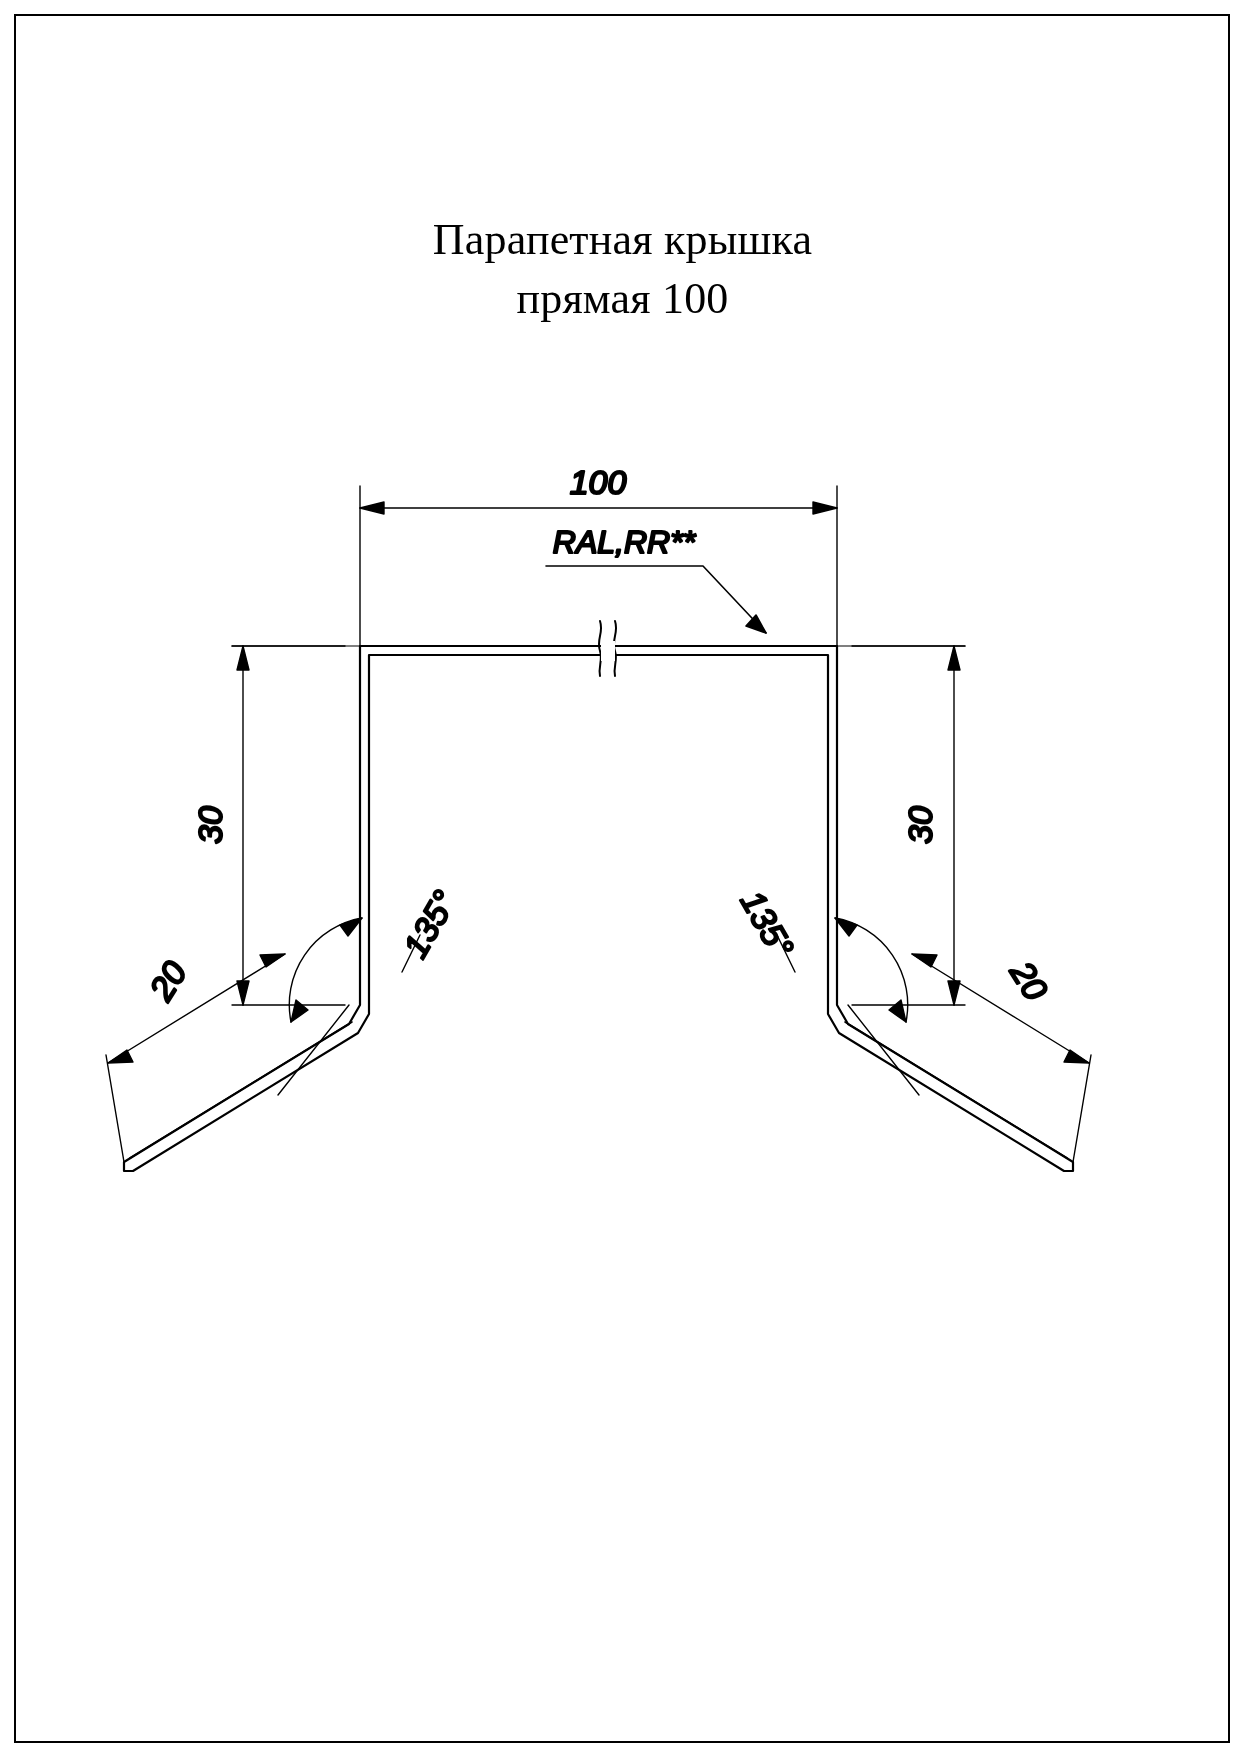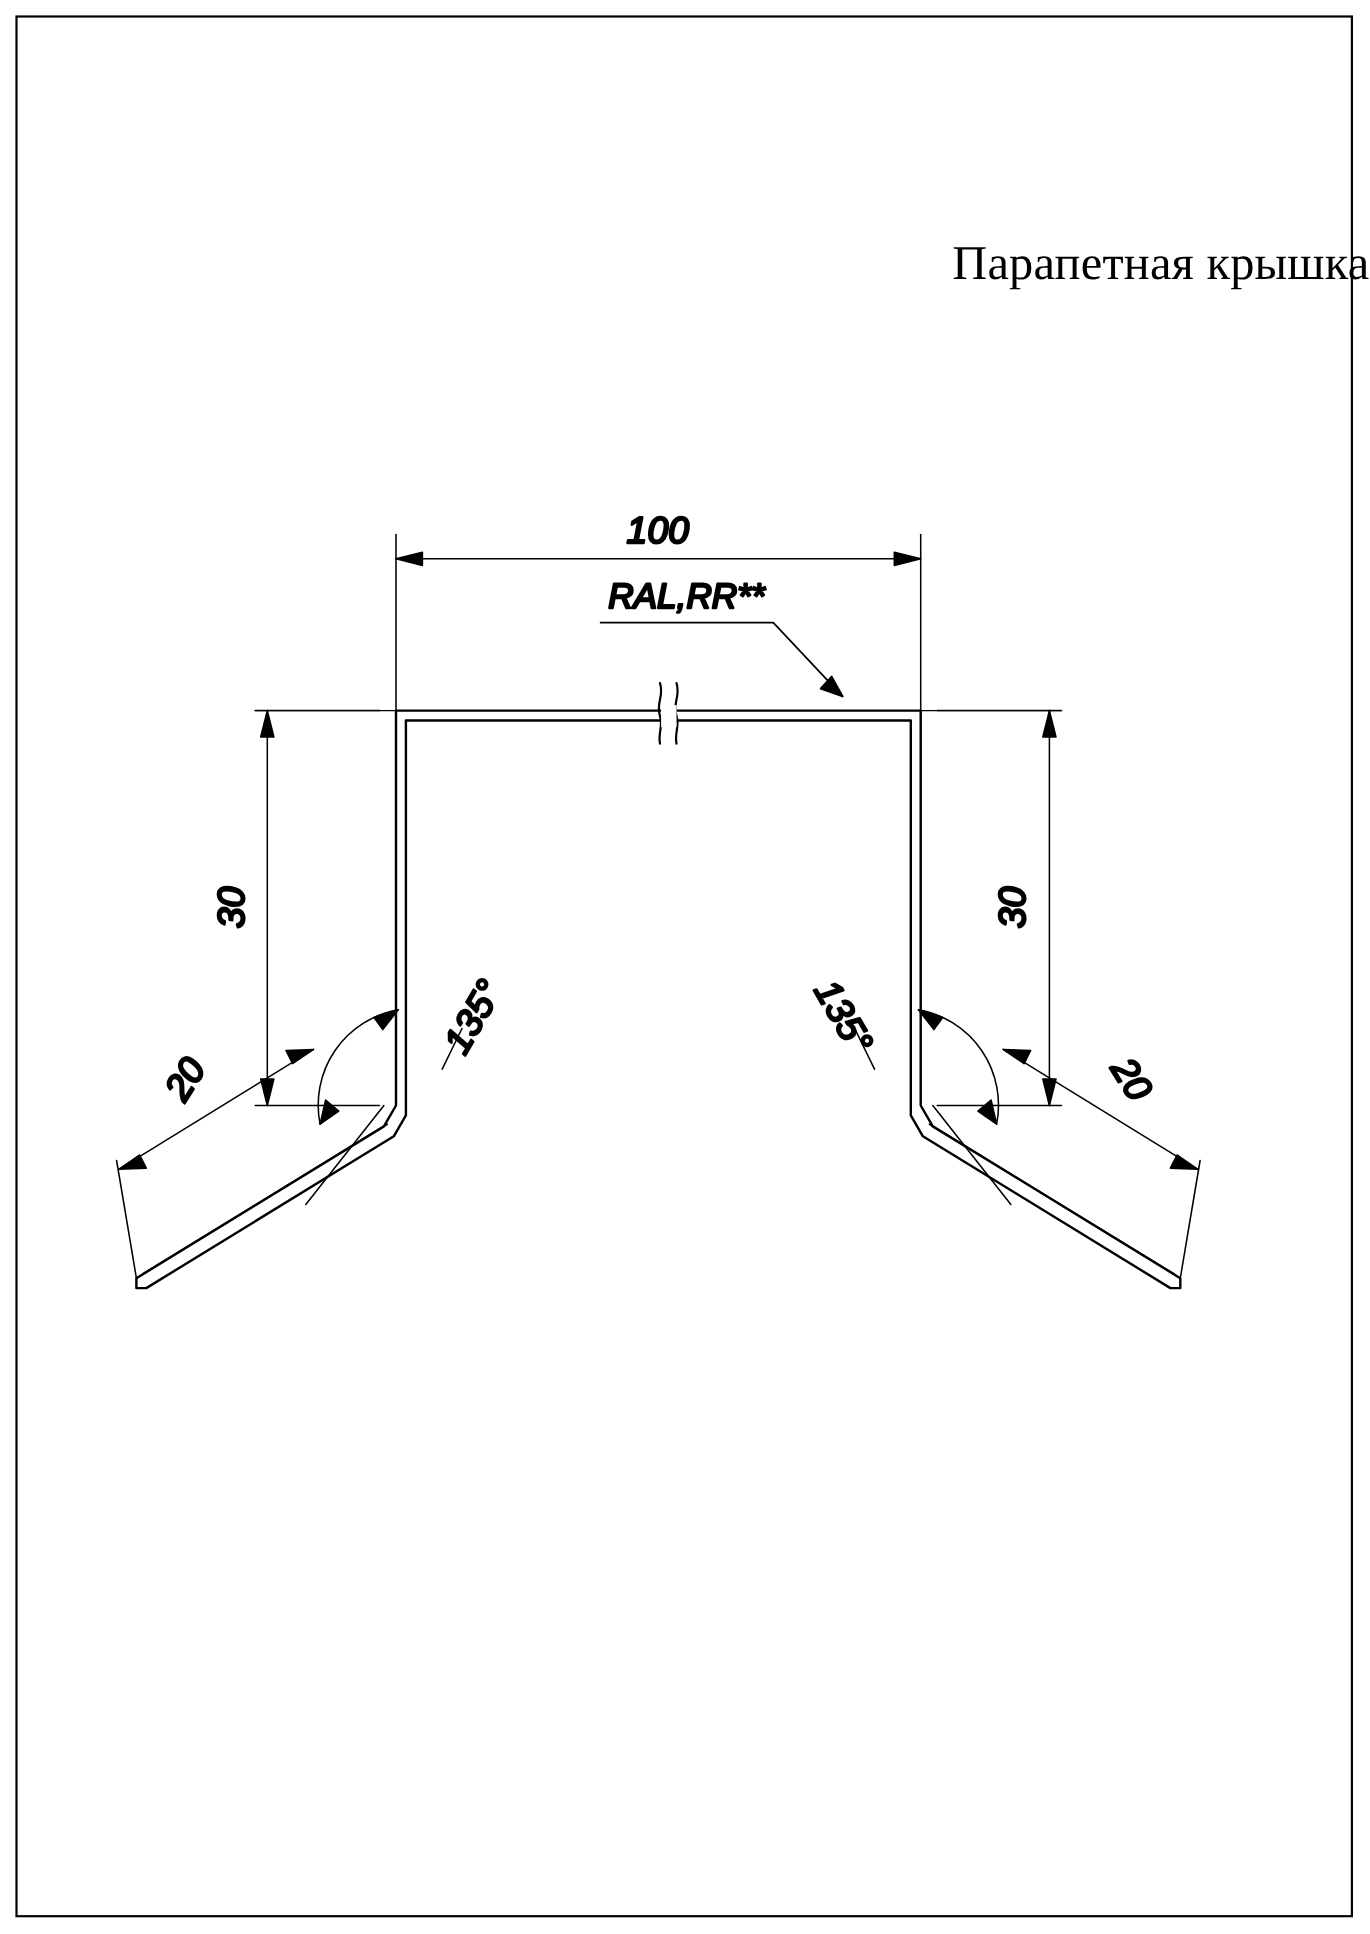--- a/index.html
+++ b/index.html
@@ -24,21 +24,21 @@
     width: 1216px;
     height: 1729px;
     border: 2px solid #000000;
     box-sizing: border-box;
   }
   .title {
     position: absolute;
     left: 0;
     top: 210px;
     width: 1245px;
-    text-align: right;
+    text-align: center;
     font-family: "Liberation Serif", serif;
     font-size: 44px;
     line-height: 1.35;
     color: #000000;
     letter-spacing: 0.2px;
   }
   .title div {
     white-space: nowrap;
   }
   .drawing {
@@ -54,20 +54,21 @@
   }
 </style>
 </head>
 <body>
 
 <div class="page">
   <div class="page-border"></div>
 
   <div class="title">
     <div>Парапетная крышка</div>
+    <div>прямая 100</div>
   </div>
 
   <svg class="drawing" viewBox="0 0 1245 1758">
     <g stroke="#000000" fill="none" stroke-width="2.2" stroke-linecap="round" stroke-linejoin="round">
 
       <g>
         <path d="M 360 646 L 360 1005 L 349 1024 L 124 1162 L 124 1171 L 133 1171 L 358 1033 L 369 1014 L 369 655 L 828 655 L 828 1014 L 839 1033 L 1064 1171 L 1073 1171 L 1073 1162 L 848 1024 L 837 1005 L 837 646 Z"></path>
       </g>
 
       <g stroke-width="1.6">

